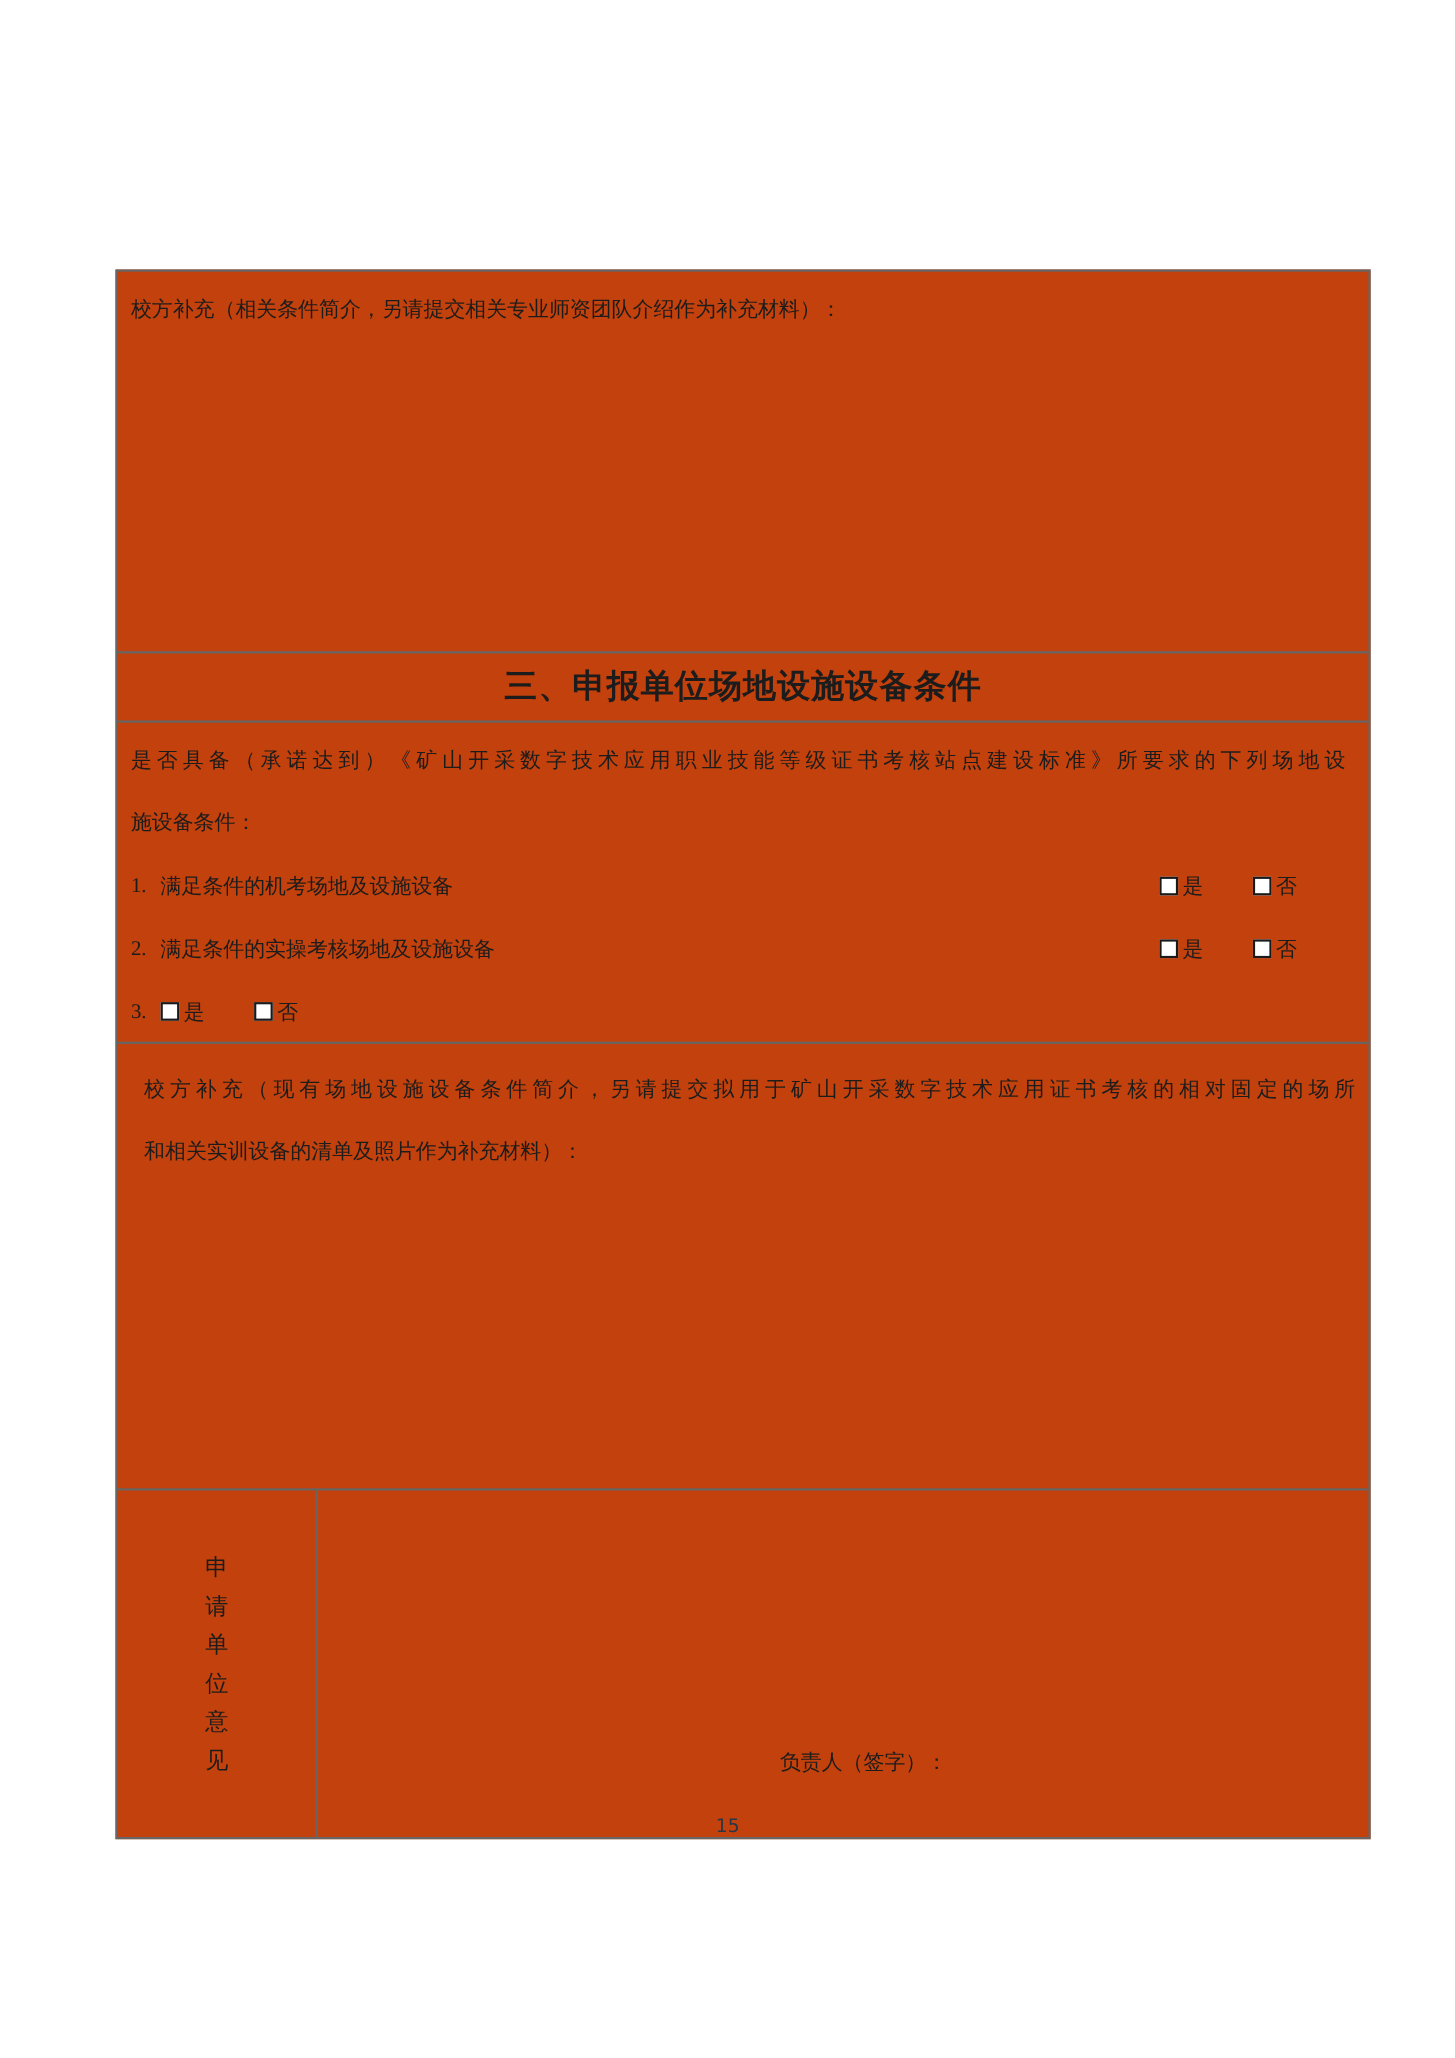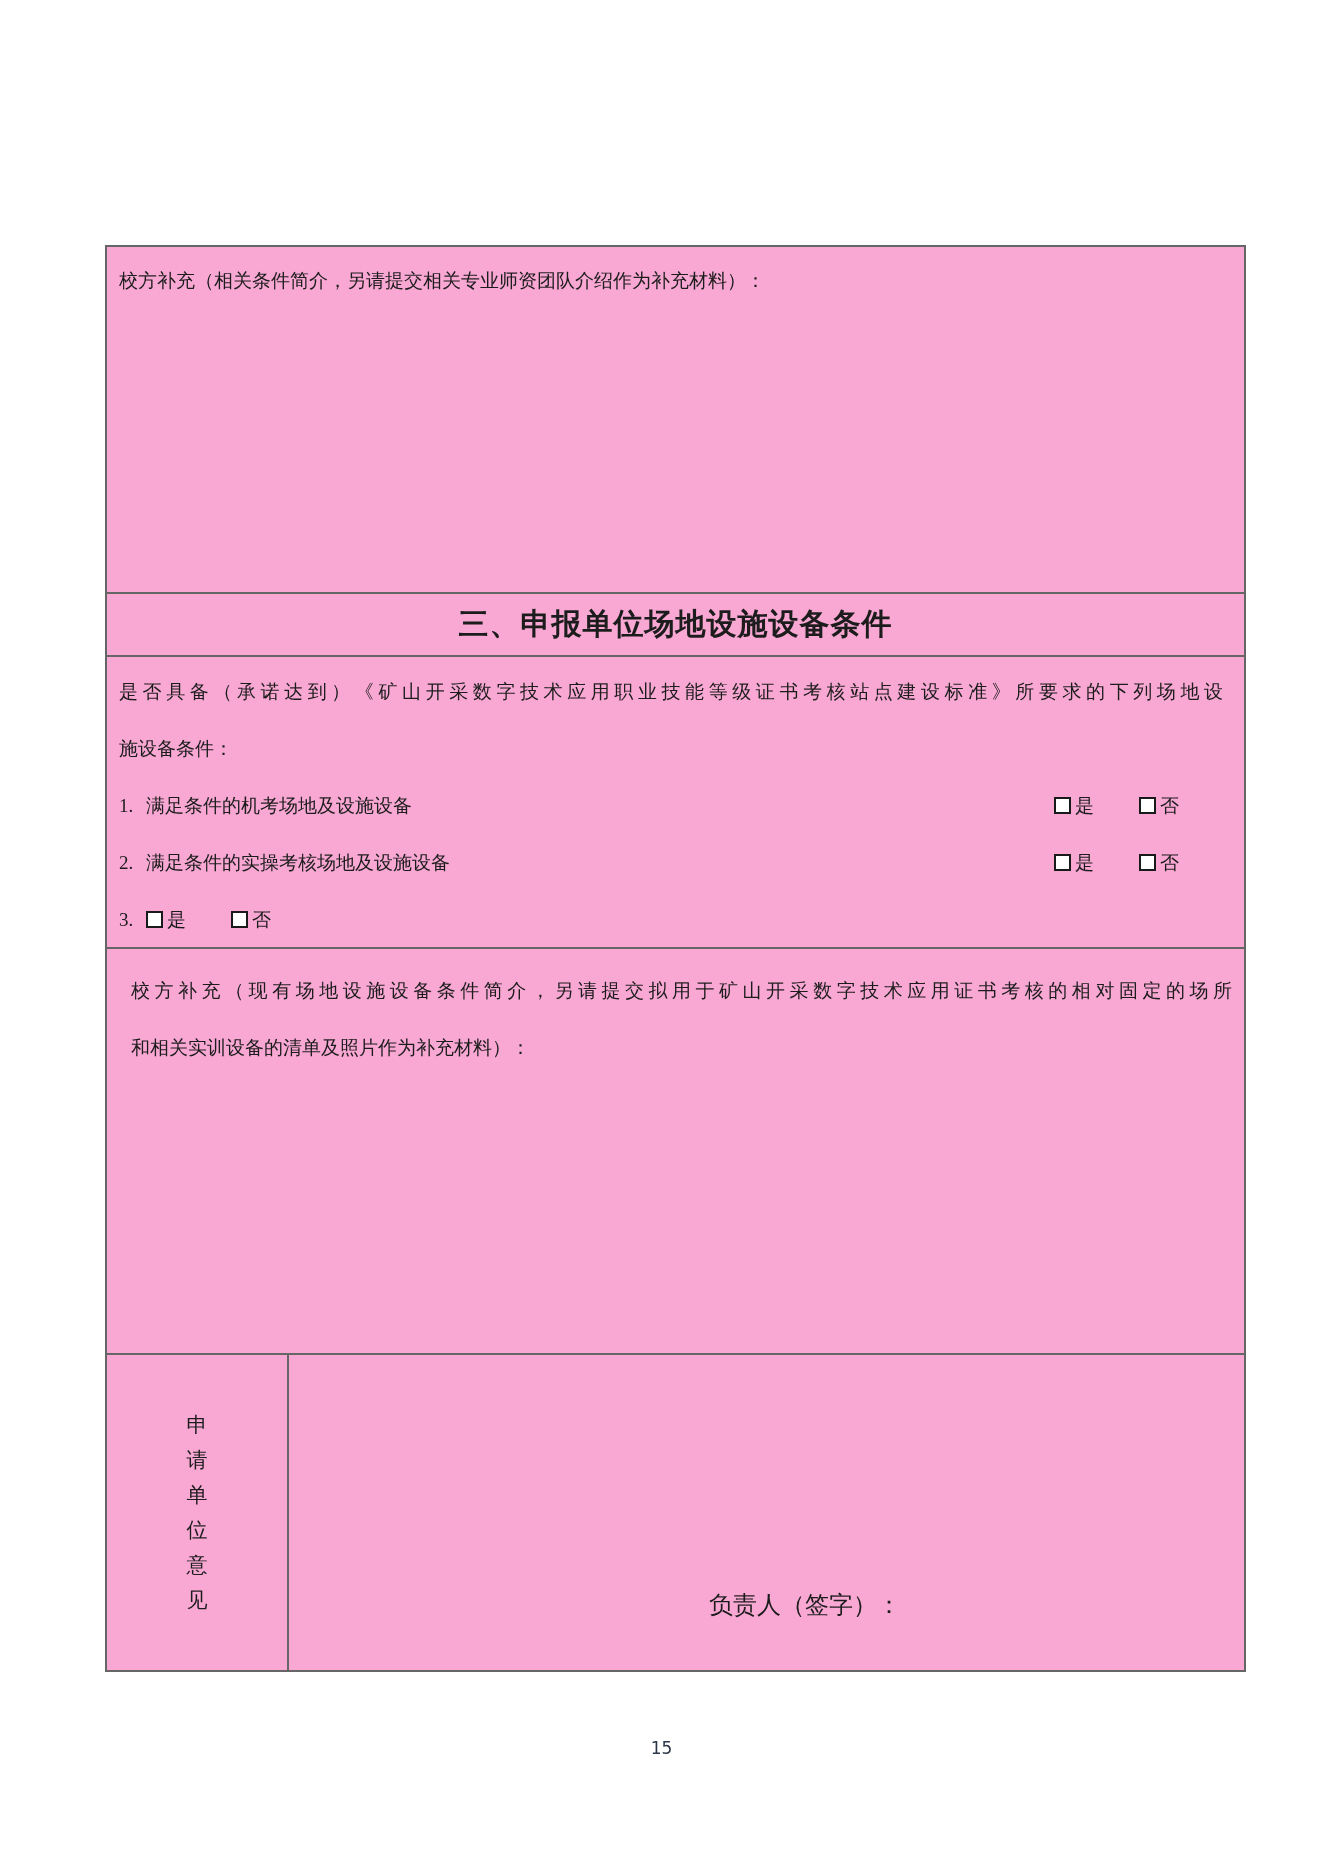--- a/index.html
+++ b/index.html
@@ -3,21 +3,21 @@
 <meta charset="utf-8">
 <style>
   html,body { margin:0; padding:0; background:#fff; }
   .page {
     position:relative; width:1323px; height:1871px; background:#ffffff;
     font-family:"Liberation Serif","DejaVu Serif",serif; color:#1c1c1c;
     overflow:hidden;
   }
   .form-table {
     position:absolute; left:105px; top:245px; width:1141px;
-    border:2px solid #666666; box-sizing:border-box; background:#f9a8d4;
+    border:2px solid #666666; box-sizing:border-box; background:#c2410c;
   }
   .row { box-sizing:border-box; border-bottom:2px solid #666666; }
   .r1 { height:347px; padding:21px 12px; font-size:19px; }
   .r2 { height:63px; display:flex; align-items:center; justify-content:center;
         font-size:30px; font-weight:bold; letter-spacing:1px; }
   .r3 { height:292px; padding:6px 21px 0 12px; font-size:19px; }
   .r4 { height:406px; padding:13px 12px 0 24px; font-size:19px; }
   .r5 { height:315px; border-bottom:none; display:flex; }
   .jline { height:57px; line-height:57px; white-space:nowrap; }
   .just  { text-align:justify; text-align-last:justify; white-space:normal;
@@ -29,23 +29,23 @@
   .choice  { display:flex; align-items:center; }
   .choice + .choice { margin-left:45px; }
   .cb { width:17px; height:17px; border:2px solid #1a1a1a; box-sizing:border-box;
         display:inline-block; margin-right:4px; background:#fff; }
   .vcell { width:182px; flex:0 0 auto; border-right:2px solid #666666;
            box-sizing:border-box; display:flex; flex-direction:column;
            align-items:center; justify-content:center; gap:14px;
            font-size:21px; }
   .vchar { display:block; line-height:1; }
   .sigcell { flex:1 1 auto; position:relative; }
-  .sig { position:absolute; left:420px; top:234px; font-size:24px;text-align:center; }
+  .sig { position:absolute; left:420px; top:234px; font-size:19px;text-align:center; }
   .pagenum {
-    position:absolute; top:1738px; left:0; width:100%; text-align:center;
+    position:absolute; top:1650px; left:0; width:100%; text-align:center;
     font-size:17px; color:#2a3545; font-family:"DejaVu Sans",sans-serif;
   }
 </style>
 </head>
 <body>
 
 <div class="page">
 
   <div class="form-table">
 

